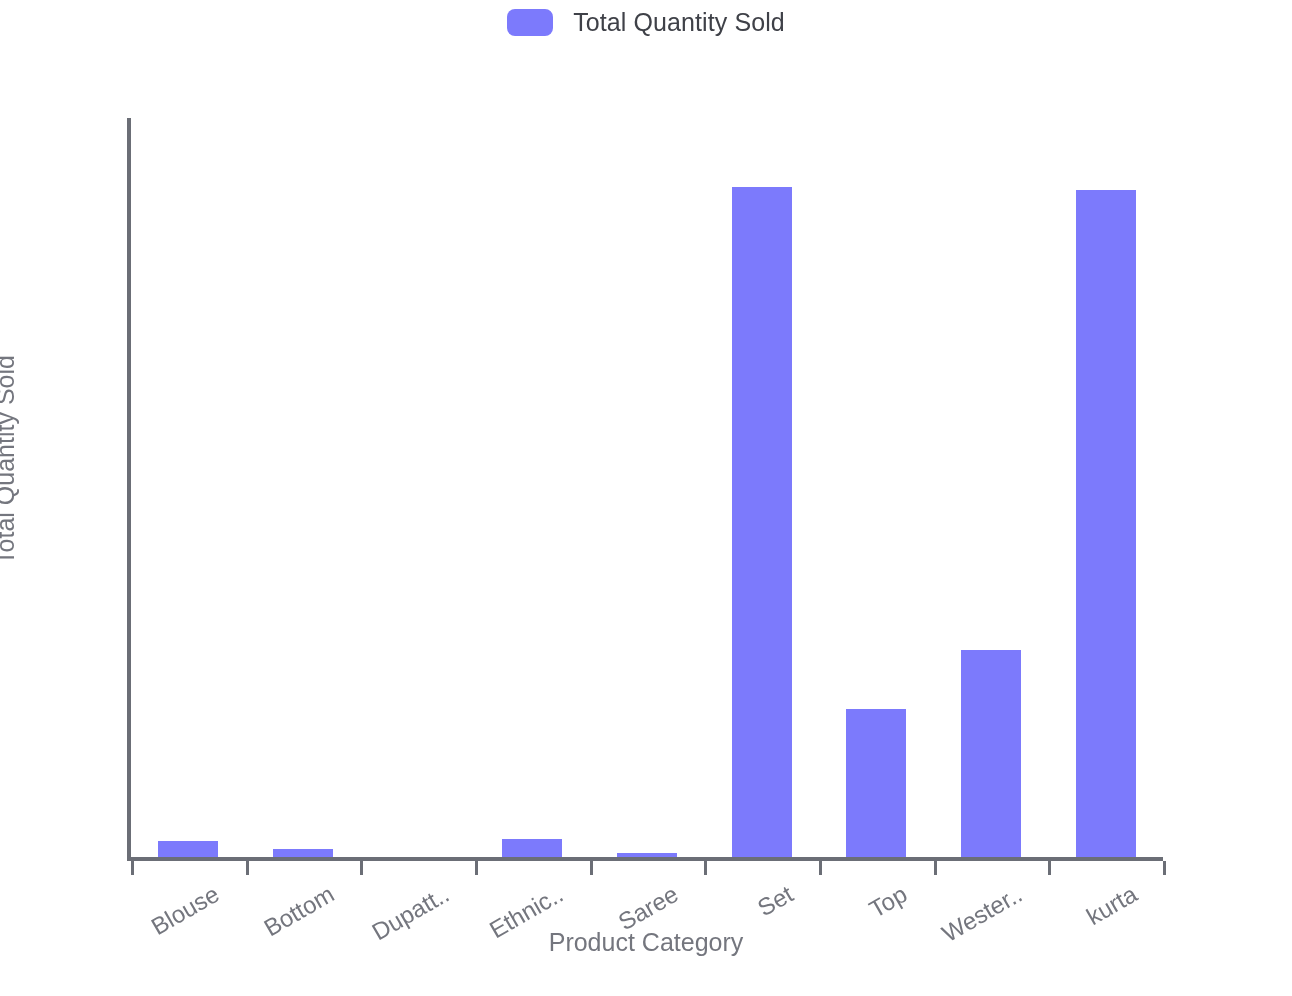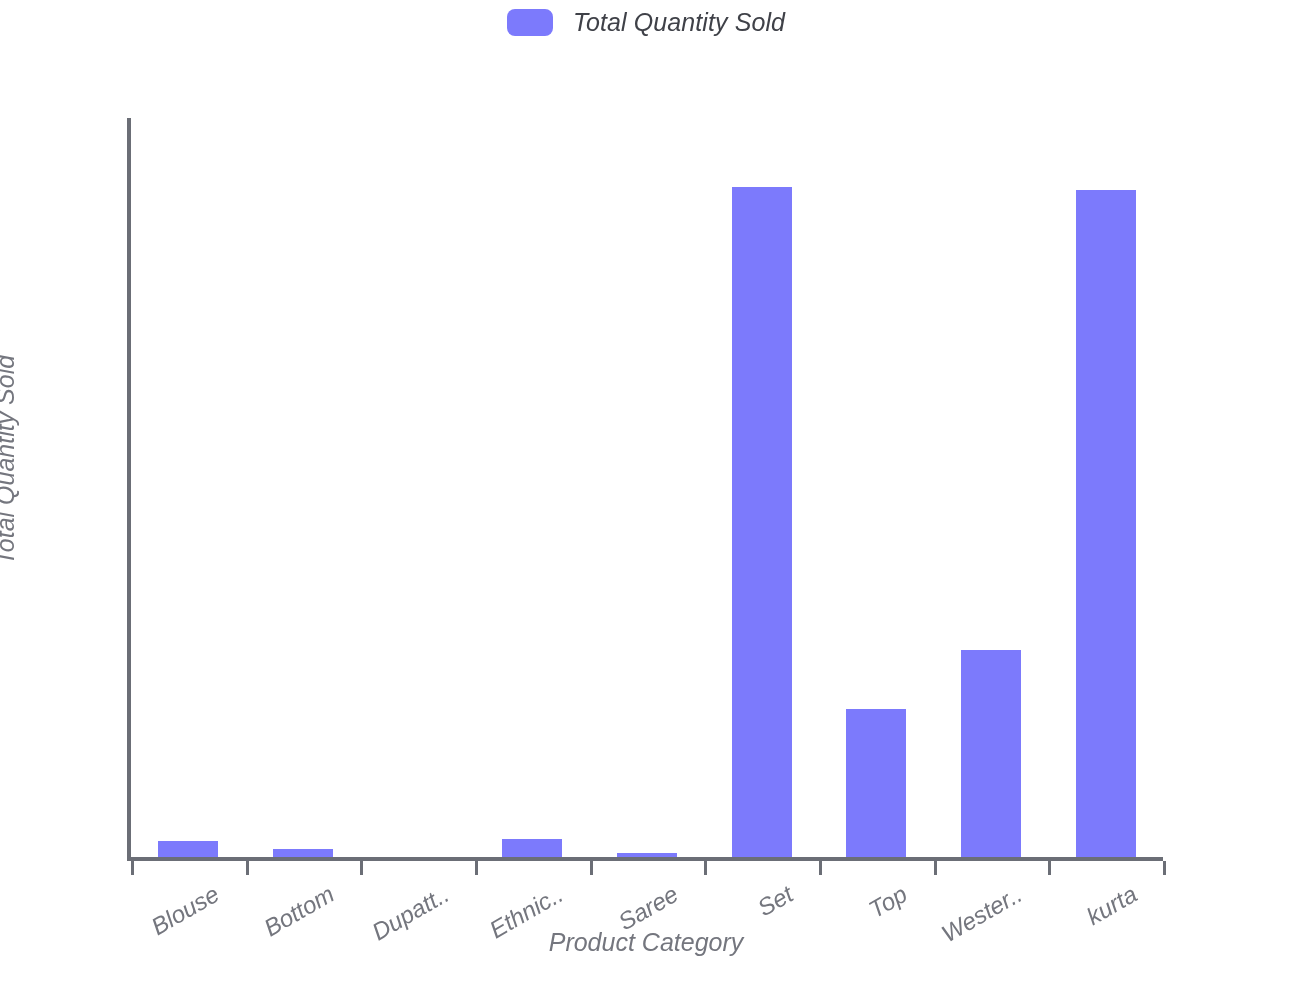--- a/index.html
+++ b/index.html
@@ -3,21 +3,21 @@
 <meta charset="utf-8">
 <style>
   html,body{margin:0;padding:0;}
   body{
     width:1292px;height:996px;
     background:#ffffff;
     font-family:"Liberation Sans","DejaVu Sans",sans-serif;
     overflow:hidden;
     position:relative;
   }
-  #chart-root{position:absolute;inset:0;font-style:italic;}
+  #chart-root{position:absolute;inset:0;}
 
   
   .legend{
     position:absolute;left:0;top:8px;width:1292px;
     display:flex;justify-content:center;align-items:center;
     gap:18px;
   }
   .legend-item{display:flex;align-items:center;gap:20px;cursor:pointer;}
   .legend-swatch{
     width:46px;height:27px;border-radius:8px;

